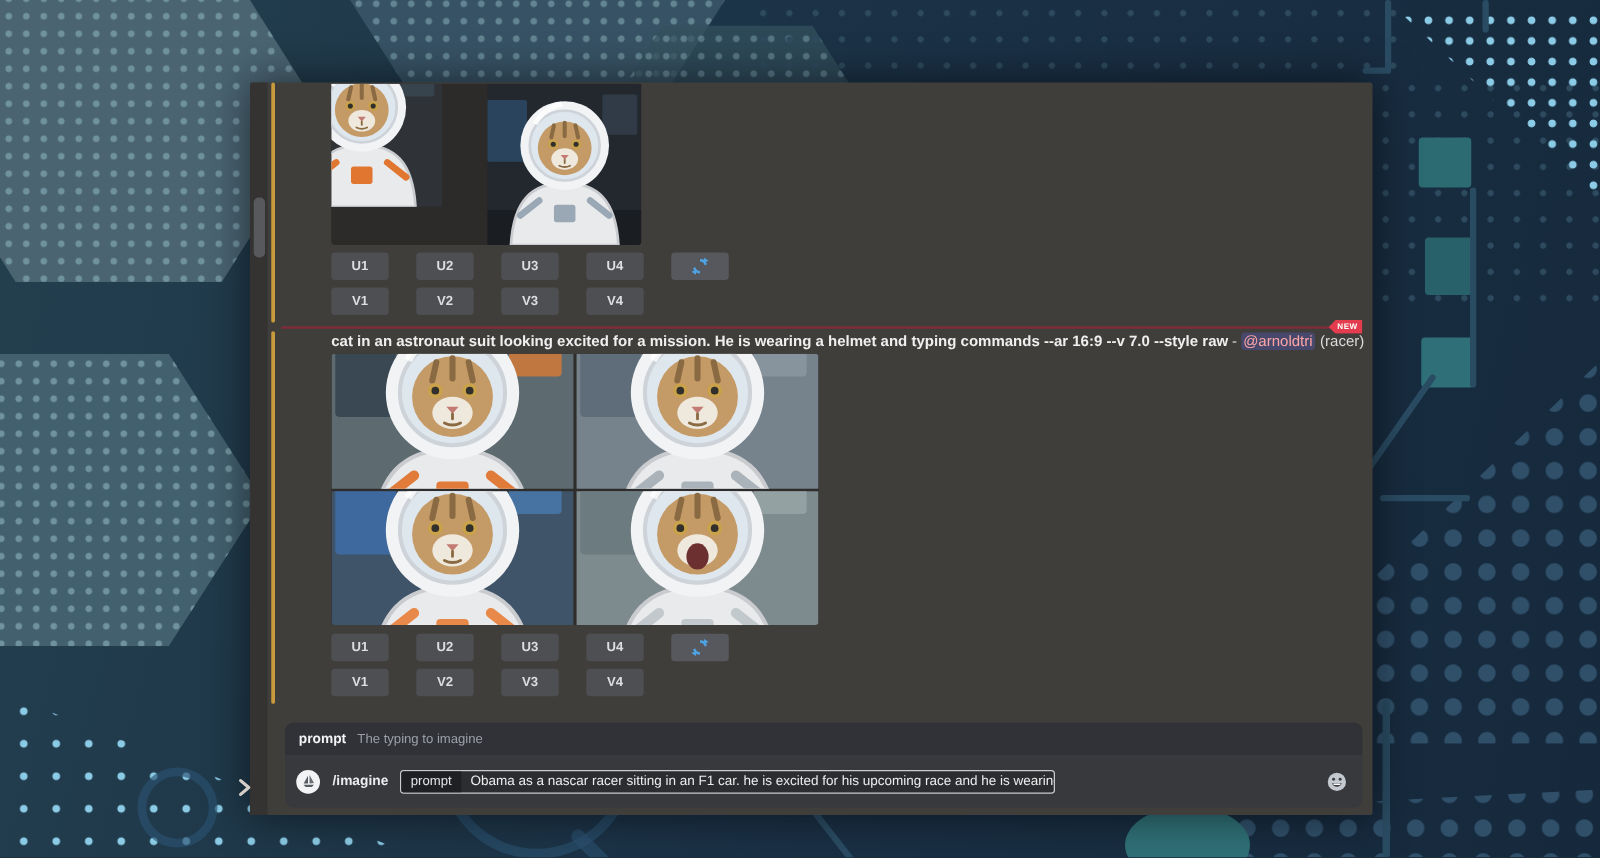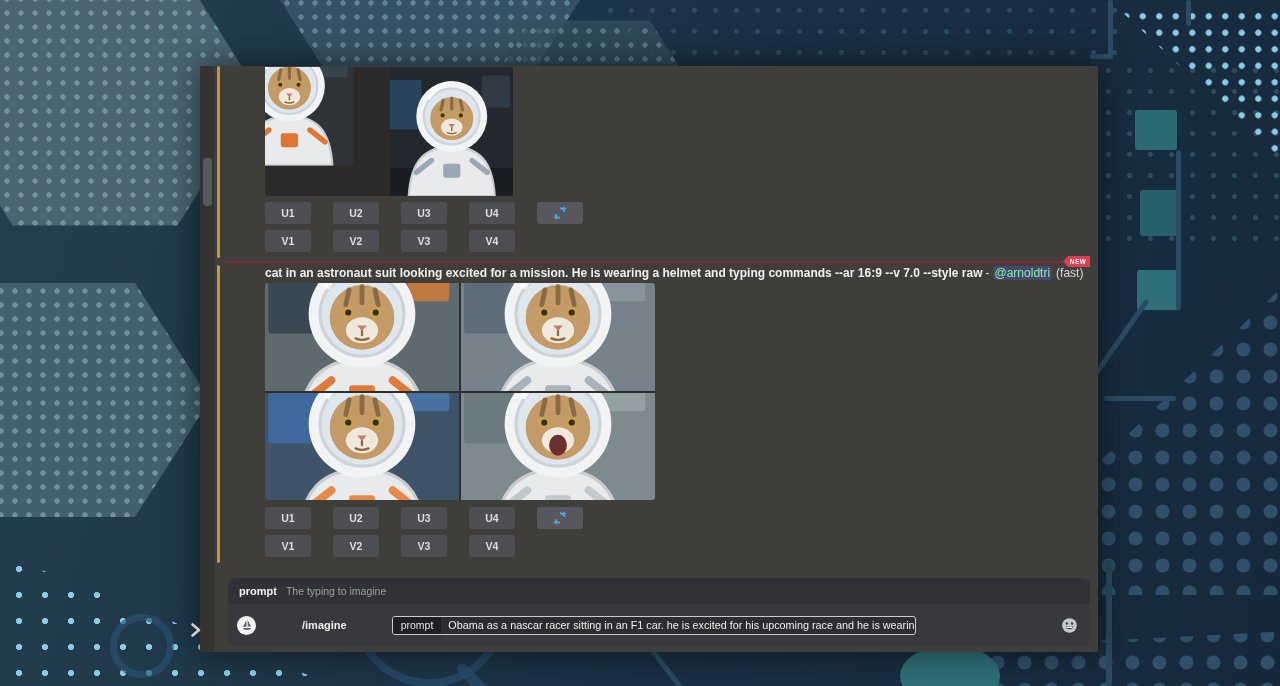--- a/index.html
+++ b/index.html
@@ -75,31 +75,31 @@
   
   .divider { position:absolute; left:25px; width:864px; top:195px; height:2px; background:#7e2d3a; }
   .newbadge { position:absolute; right:8px; top:190px; width:27px; height:11px; background:#e23c4e;
     clip-path:polygon(20% 0,100% 0,100% 100%,20% 100%,0 50%); color:#fff; font-size:6.5px; font-weight:700;
     display:flex; align-items:center; justify-content:center; letter-spacing:.4px; padding-left:3px; }
 
   
   .msgline { position:absolute; left:65px; top:200px; width:820px; font-size:12px; color:#efeff0;
     font-weight:700; white-space:nowrap; }
   .msgline .dash { font-weight:400; color:#d9dadc; margin:0 3px; }
-  .mention { font-weight:500; color:#86efac; background:rgba(88,101,242,.28); border-radius:3px;
+  .mention { font-weight:500; color:#fca5a5; background:rgba(88,101,242,.28); border-radius:3px;
     padding:0 2px; cursor:pointer; }
   .mode { font-weight:400; color:#d9dadc; margin-left:4px; }
 
   
   .cpanel { position:absolute; left:28px; top:512px; width:862px; height:26px; background:#313237;
     border-radius:7px 7px 0 0; display:flex; align-items:center; padding-left:11px; }
   .cpanel .t { color:#f3f4f5; font-size:11px; font-weight:700; }
   .cpanel .d { color:#9aa0a6; font-size:10.5px; margin-left:9px; }
   .cinput { position:absolute; left:28px; top:538px; width:862px; height:42px; background:#38393d;
-    border-radius:0 0 7px 7px; display:flex; align-items:center;gap:36px; }
+    border-radius:0 0 7px 7px; display:flex; align-items:center; }
   .avatar { width:19px; height:19px; border-radius:50%; background:#f2f3f4; margin-left:9px;
     display:flex; align-items:center; justify-content:center; cursor:pointer; flex:none; }
   .avatar svg { width:12px; height:12px; }
   .cmd { color:#ecedee; font-size:11px; font-weight:700; margin-left:10px; flex:none; }
   .fieldbox { margin-left:9px; width:524px; height:19px; border:1px solid #c9cccf; border-radius:3px;
     background:#2b2d30; display:flex; align-items:center; overflow:hidden; cursor:text; flex:none; }
   .fieldbox .flabel { background:#1e2023; color:#e3e4e6; font-size:10.5px; padding:2px 8px; height:100%;
     display:flex; align-items:center; flex:none; }
   .fieldbox .fvalue { color:#eceded; font-size:10.8px; padding:0 7px; white-space:nowrap; }
   .spacer { flex:1; }
@@ -213,21 +213,21 @@
     <div class="btnrow" style="top:164px">
       <div class="btn">V1</div>
       <div class="btn">V2</div>
       <div class="btn">V3</div>
       <div class="btn">V4</div>
     </div>
 
     <div class="divider"></div>
     <div class="newbadge">NEW</div>
 
-    <div class="msgline"><span>cat in an astronaut suit looking excited for a mission. He is wearing a helmet and typing commands --ar 16:9 --v 7.0 --style raw</span><span class="dash">-</span><span class="mention">@arnoldtri</span><span class="mode">(fast)</span>
+    <div class="msgline"><span>cat in an astronaut suit looking excited for a mission. He is wearing a helmet and typing commands --ar 16:9 --v 7.0 --style raw</span><span class="dash">-</span><span class="mention">@arnoldtri</span><span class="mode">(racer)</span>
     </div>
 
     <div class="grid2">
       <svg viewBox="0 0 120 120" preserveAspectRatio="xMidYMid slice" style="--room:#5d6b70;--accent:#e07b3a;--screen:#32424e;--screen2:#d97a35">
           <use href="#cat-astro"></use>
         </svg>
       <svg viewBox="0 0 120 120" preserveAspectRatio="xMidYMid slice" style="--room:#76828c;--accent:#aab3ba;--screen:#5b6a75;--screen2:#8d98a1">
           <use href="#cat-astro"></use>
         </svg>
       <svg viewBox="0 0 120 120" preserveAspectRatio="xMidYMid slice" style="--room:#3f5468;--accent:#e8894a;--screen:#3e6da8;--screen2:#4a7bb0;--desk:#20242a">

